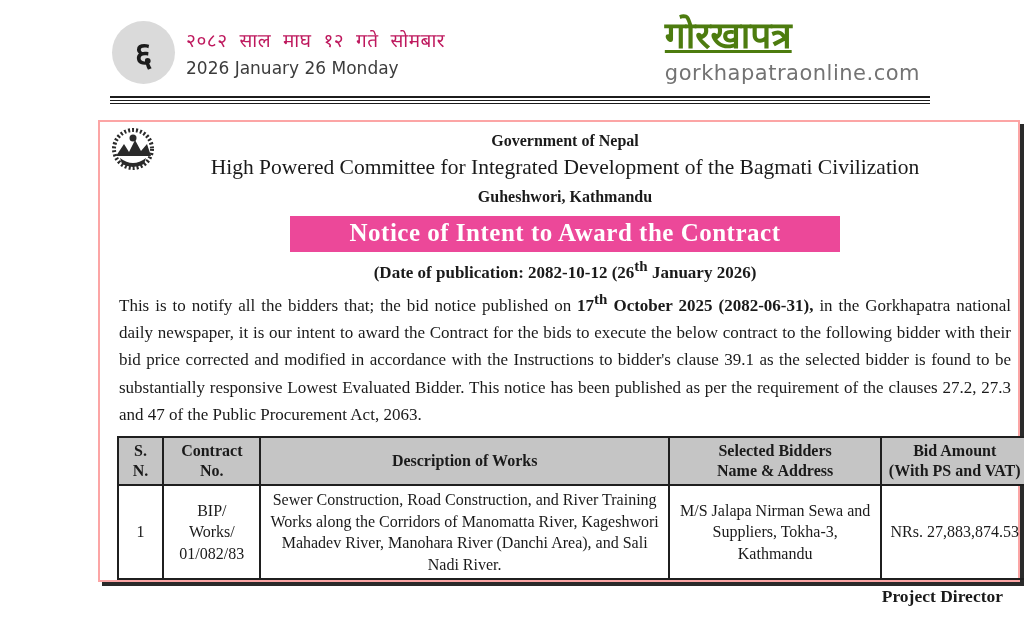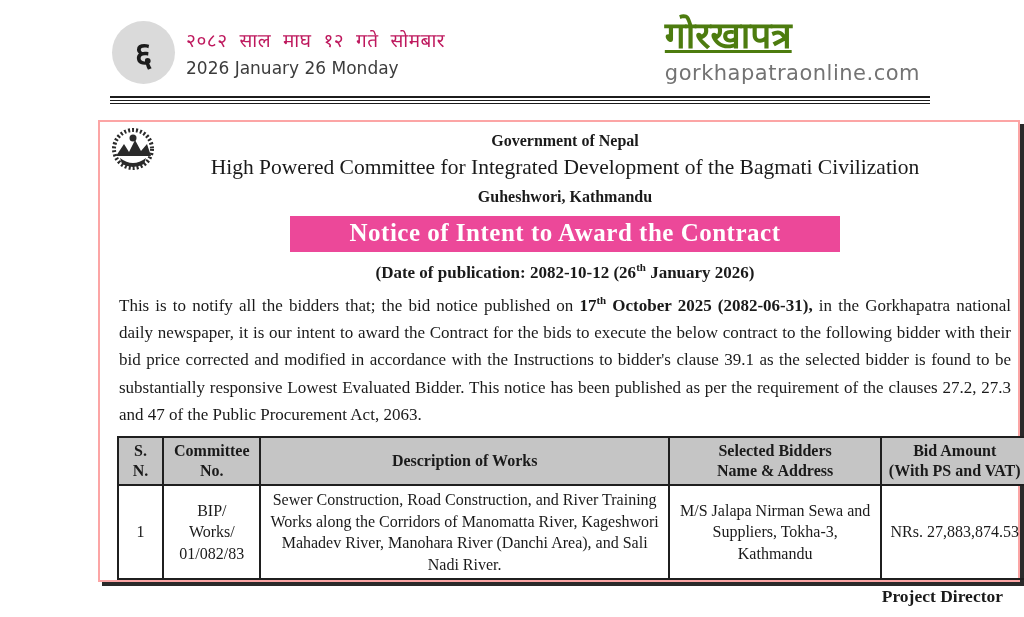--- a/index.html
+++ b/index.html
@@ -38,21 +38,21 @@
   .gov-line { font-size: 16px; font-weight: bold; margin-top: 4px; }
   .ministry-line { font-size: 19px; font-weight: bold; margin-top: 6px; }
   .committee-line { font-size: 21.5px; font-weight: normal; margin-top: 5px; }
   .location-line { font-size: 16px; font-weight: bold; margin-top: 8px; }
   .banner {
     margin: 10px auto 0 auto; width: 550px; background: #ec4899; color: #ffffff;
     font-size: 25px; font-weight: bold; text-align: center; padding: 3px 0 5px 0;
     letter-spacing: 0.5px;
   }
   .pub-line { text-align: center; font-size: 17px; font-weight: bold; margin-top: 11px; }
-  .pub-line sup, .body-par sup { font-size: 11px; vertical-align: super; line-height: 0; }
+  .pub-line sup, .body-par sup { font-size: 15px; vertical-align: super; line-height: 0; }
   .body-par {
     margin: 9px 2px 0 2px; font-size: 17px; text-align: justify; line-height: 1.6;
   }
   .body-par .b { font-weight: bold; }
 
   
   table.award { border-collapse: collapse; width: 912px; margin: 8px auto 0 auto; }
   table.award th, table.award td {
     border: 2px solid #1f1f1f; text-align: center; vertical-align: middle;
   }
@@ -111,21 +111,21 @@
 
   <div class="pub-line"><span>(Date of publication: 2082-10-12 (26</span><sup>th</sup><span> January 2026)</span></div>
 
   <div class="body-par"><span>This is to notify all the bidders that; the bid notice published on </span><span class="b">17</span><sup class="b">th</sup><span class="b"> October 2025 (2082-06-31),</span><span> in the Gorkhapatra national daily newspaper, it is our intent to award the Contract for the bids to execute the below contract to the following bidder with their bid price corrected and modified in accordance with the Instructions to bidder's clause 39.1 as the selected bidder is found to be substantially responsive Lowest Evaluated Bidder. This notice has been published as per the requirement of the clauses 27.2, 27.3 and 47 of the Public Procurement Act, 2063.</span></div>
 
   <table class="award">
     <thead>
       <tr>
         <th class="col-sn">S.
 N.</th>
-        <th class="col-contract">Committee
+        <th class="col-contract">Contract
 No.</th>
         <th class="col-desc">Description of Works</th>
         <th class="col-bidder">Selected Bidders
 Name &amp; Address</th>
         <th class="col-bid">Bid Amount
 (With PS and VAT)</th>
       </tr>
     </thead>
     <tbody>
       <tr>

